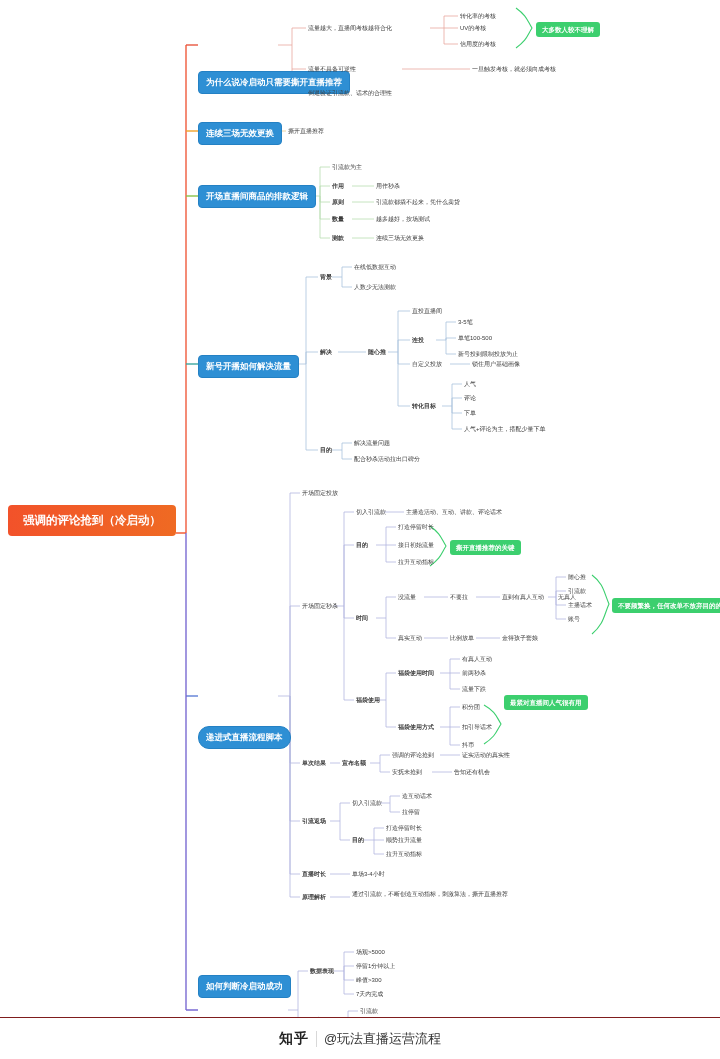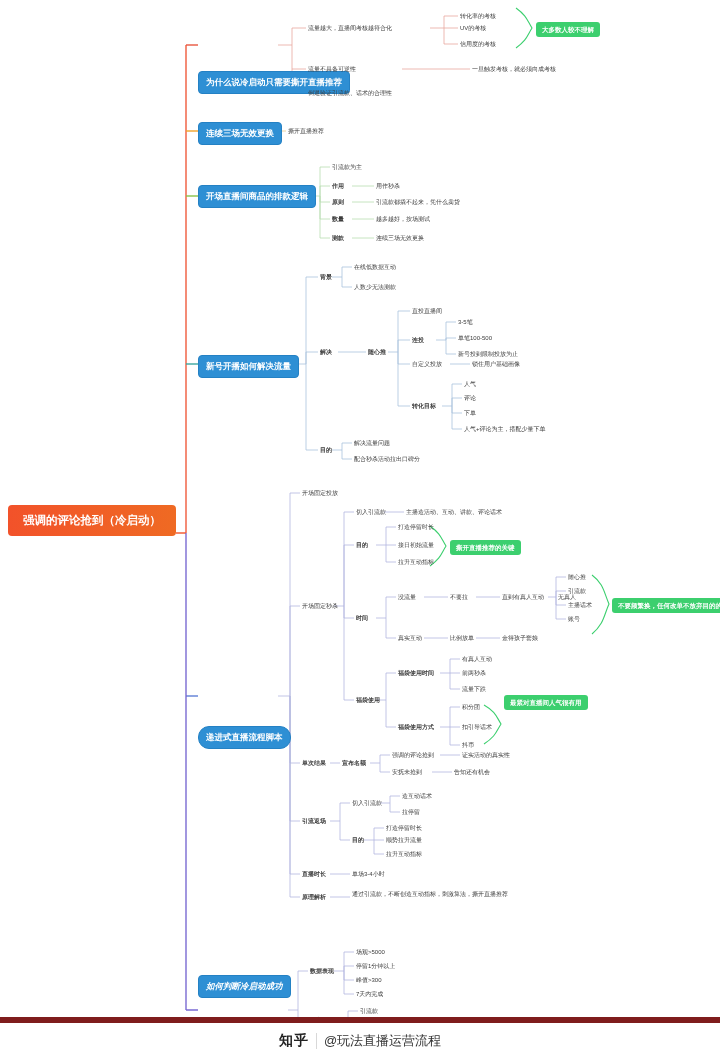--- a/index.html
+++ b/index.html
@@ -38,21 +38,21 @@
   
   .badge {
     background:#3ccf6e; color:#fff; font-weight:bold;
     font-size:6.5px; line-height:9px; border-radius:3px;
     padding:3px 6px; white-space:nowrap;
   }
 
   
   .footer {
     position:absolute; left:0; bottom:0; width:720px; height:42px;
-    background:#fff; border-top:6px solid #7f1d1d;
+    background:#fff; border-top:1px solid #7f1d1d;
     display:flex; align-items:center; justify-content:center; gap:7px;
   }
   .zh-logo { font-size:14px; font-weight:bold; color:#222; letter-spacing:1px; }
   .zh-div  { width:1px; height:16px; background:#d8d8d8; }
   .zh-name { font-size:13px; color:#333; }
 </style>
 </head>
 <body>
 
 <div id="stage">
@@ -244,21 +244,21 @@
   <div class="node t" style="left:386px; top:824px;">打造停留时长</div>
   <div class="node t" style="left:386px; top:836px;">顺势拉升流量</div>
   <div class="node t" style="left:386px; top:850px;">拉升互动指标</div>
 
   <div class="node t b" style="left:302px; top:870px;">直播时长</div>
   <div class="node t" style="left:352px; top:870px;">单场3-4小时</div>
 
   <div class="node t b" style="left:302px; top:893px;">原理解析</div>
   <div class="node t" style="left:352px; top:890px; white-space:normal; width:180px; line-height:9px;">通过引流款，不断创造互动指标，刺激算法，撕开直播推荐</div>
 
-  <div class="node l1" style="left:198px; top:975px;font-style:italic;">如何判断冷启动成功</div>
+  <div class="node l1" style="left:198px; top:975px;">如何判断冷启动成功</div>
   <div class="node t b" style="left:310px; top:967px;">数据表现</div>
   <div class="node t" style="left:356px; top:948px;">场观&gt;5000</div>
   <div class="node t" style="left:356px; top:962px;">停留1分钟以上</div>
   <div class="node t" style="left:356px; top:976px;">峰值&gt;300</div>
   <div class="node t" style="left:356px; top:990px;">7天内完成</div>
   <div class="node t b" style="left:310px; top:1016px;">冷启动归因</div>
   <div class="node t" style="left:360px; top:1007px;">引流款</div>
   <div class="node t" style="left:360px; top:1020px;">话术</div>
   <div class="node t" style="left:360px; top:1033px;">账号</div>
 

